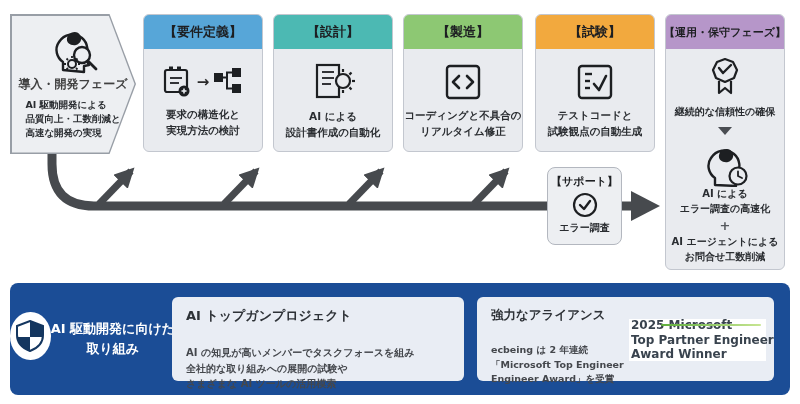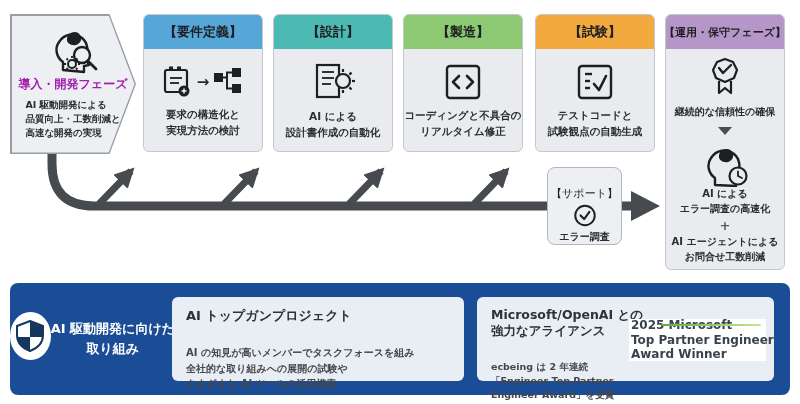--- a/index.html
+++ b/index.html
@@ -9,21 +9,21 @@
   
   .flow-area { position:absolute; left:0; top:0; width:800px; height:282px; }
   .arrows-svg { position:absolute; left:0; top:0; z-index:1; }
 
   
   .pentagon { position:absolute; left:10px; top:14px; width:126px; height:140px; z-index:2;
               clip-path:polygon(0 0,79% 0,100% 50%,79% 100%,0 100%); background:#989ea6; }
   .pentagon-inner { position:absolute; left:1.5px; top:1.5px; right:1.5px; bottom:1.5px;
               clip-path:polygon(0 0,79% 0,100% 50%,79% 100%,0 100%); background:#edeff2;
               display:flex; flex-direction:column; align-items:center; padding-top:6px; }
-  .pentagon-title { font-size:12px; font-weight:bold; color:#a21caf; white-space:nowrap; margin-top:2px;text-align:center; }
+  .pentagon-title { font-size:12px; font-weight:bold; color:#404040; white-space:nowrap; margin-top:2px;text-align:center; }
   .pentagon-lines { margin-top:5px; text-align:left; }
   .pentagon-lines div { font-size:9.5px; font-weight:bold; color:#2a2d31; line-height:1.5; white-space:nowrap; }
 
   
   .phase { position:absolute; top:14px; width:120px; background:#e9ebef; border:1px solid #c3c7cf;
            border-radius:6px; z-index:2; display:flex; flex-direction:column; align-items:center; }
   .phase-header { width:100%; height:34px; border-radius:5px 5px 0 0; display:flex; align-items:center;
            justify-content:center; font-weight:bold; font-size:13px; color:#1d1f22; white-space:nowrap; }
   .hdr-blue   { background:#57a6d8; }
   .hdr-teal   { background:#4cb9b3; }
@@ -45,21 +45,21 @@
   .ops-text { font-size:10px; font-weight:bold; color:#2a2d31; white-space:nowrap; margin-top:8px; }
   .tri-down { width:0; height:0; border-left:7px solid transparent; border-right:7px solid transparent;
               border-top:8px solid #4a4d52; margin:8px 0 6px 0; }
   .ops-lines div { font-size:10px; font-weight:bold; color:#2a2d31; line-height:1.45; text-align:center; white-space:nowrap; }
   .ops-plus { font-size:13px; font-weight:bold; color:#55585d; margin:2px 0; }
 
   
   .support-box { position:absolute; left:547px; top:167px; width:75px; height:78px; background:#edeff2;
                  border:1.5px solid #b3b7bf; border-radius:8px; z-index:3; display:flex; flex-direction:column;
                  align-items:center; padding-top:6px; }
-  .support-title { font-size:11px; font-weight:normal; color:#1d1f22; white-space:nowrap;margin-top:12px; }
+  .support-title { font-size:11px; font-weight:bold; color:#1d1f22; white-space:nowrap; }
   .support-caption { font-size:10px; font-weight:bold; color:#2a2d31; margin-top:3px; white-space:nowrap; }
 
   
   .banner { position:absolute; left:10px; top:283px; width:780px; height:112px; background:#1b4d96;
             border-radius:8px; z-index:2; }
   .banner-left { position:absolute; left:0; top:0; width:165px; height:112px; display:flex;
                  align-items:center; justify-content:center; }
   .shield-circle { width:48px; height:48px; border-radius:50%; background:#ffffff; display:flex;
                  align-items:center; justify-content:center; margin-bottom:7px; }
   .banner-heading div { color:#ffffff; font-size:13px; font-weight:bold; line-height:1.55; text-align:center; white-space:nowrap; }
@@ -281,26 +281,25 @@
       <div class="card-title">AI トップガンプロジェクト</div>
       <div class="card-body">
         <div>AI の知見が高いメンバーでタスクフォースを組み</div>
         <div>全社的な取り組みへの展開の試験や</div>
         <div>さまざまな AI ツールの活用模索</div>
       </div>
     </div>
 
     <div class="card card-2">
       <div class="card-title-2">
-        <div>Microsoft/OpenAI との</div>
         <div>強力なアライアンス</div>
       </div>
       <div class="card-body">
         <div>ecbeing は 2 年連続</div>
-        <div>「Engineer Top Partner</div>
+        <div>「Microsoft Top Engineer</div>
         <div>Engineer Award」を受賞</div>
       </div>
       <div class="award-badge">
         <div class="badge-swoosh"></div>
         <svg class="icon" width="30" height="32" viewBox="0 0 30 32">
           <polygon points="15,2 19,12 30,12 21,19 24,30 15,23 6,30 9,19 0,12 11,12" fill="#44a63f"></polygon>
           <polygon points="15,2 19,12 30,12 21,19 15,14.5 15,2" fill="#7cc257"></polygon>
         </svg>
         <div class="badge-text">
           <div>2025 Microsoft</div>

